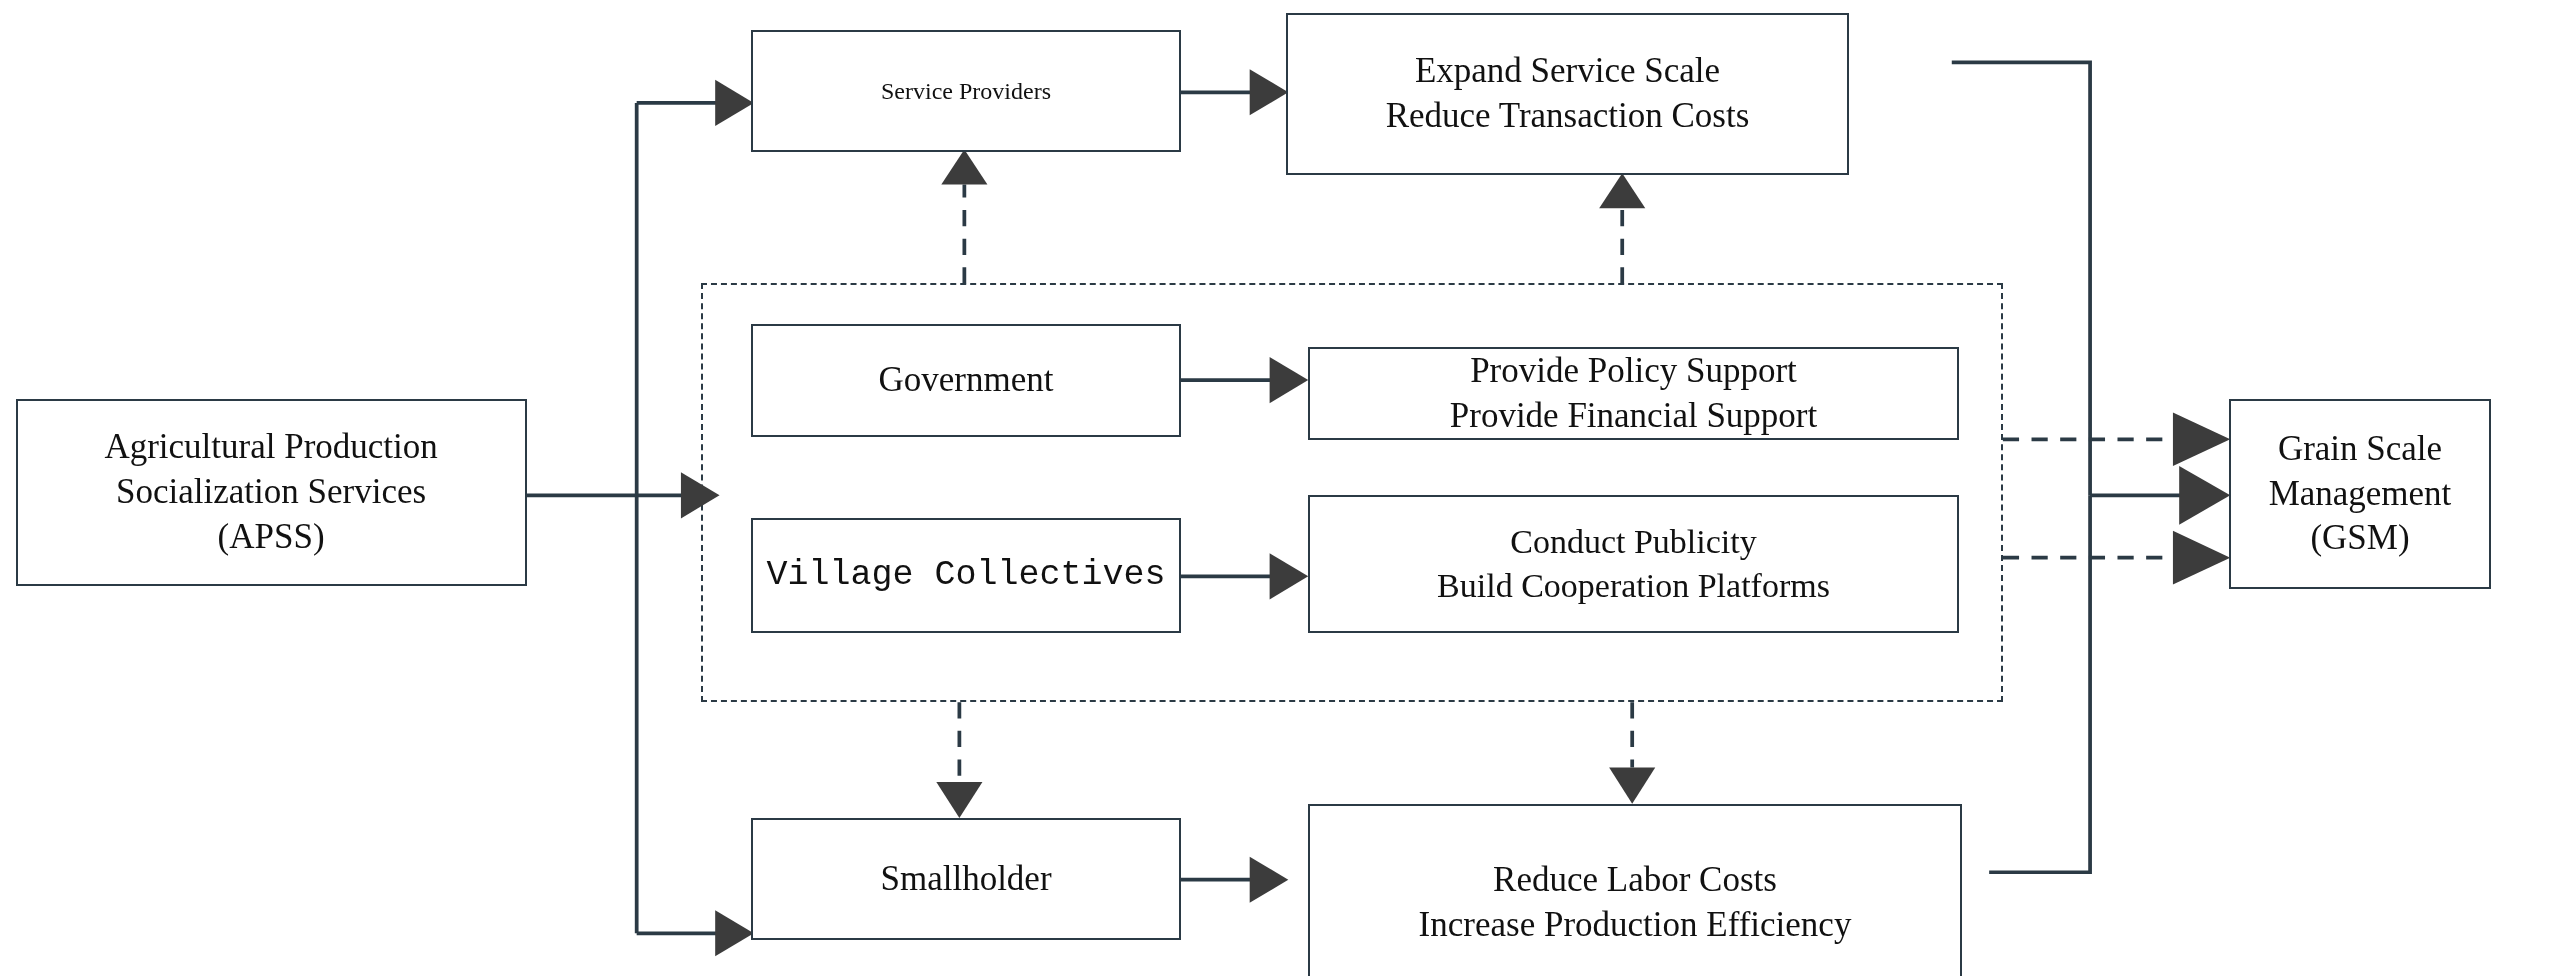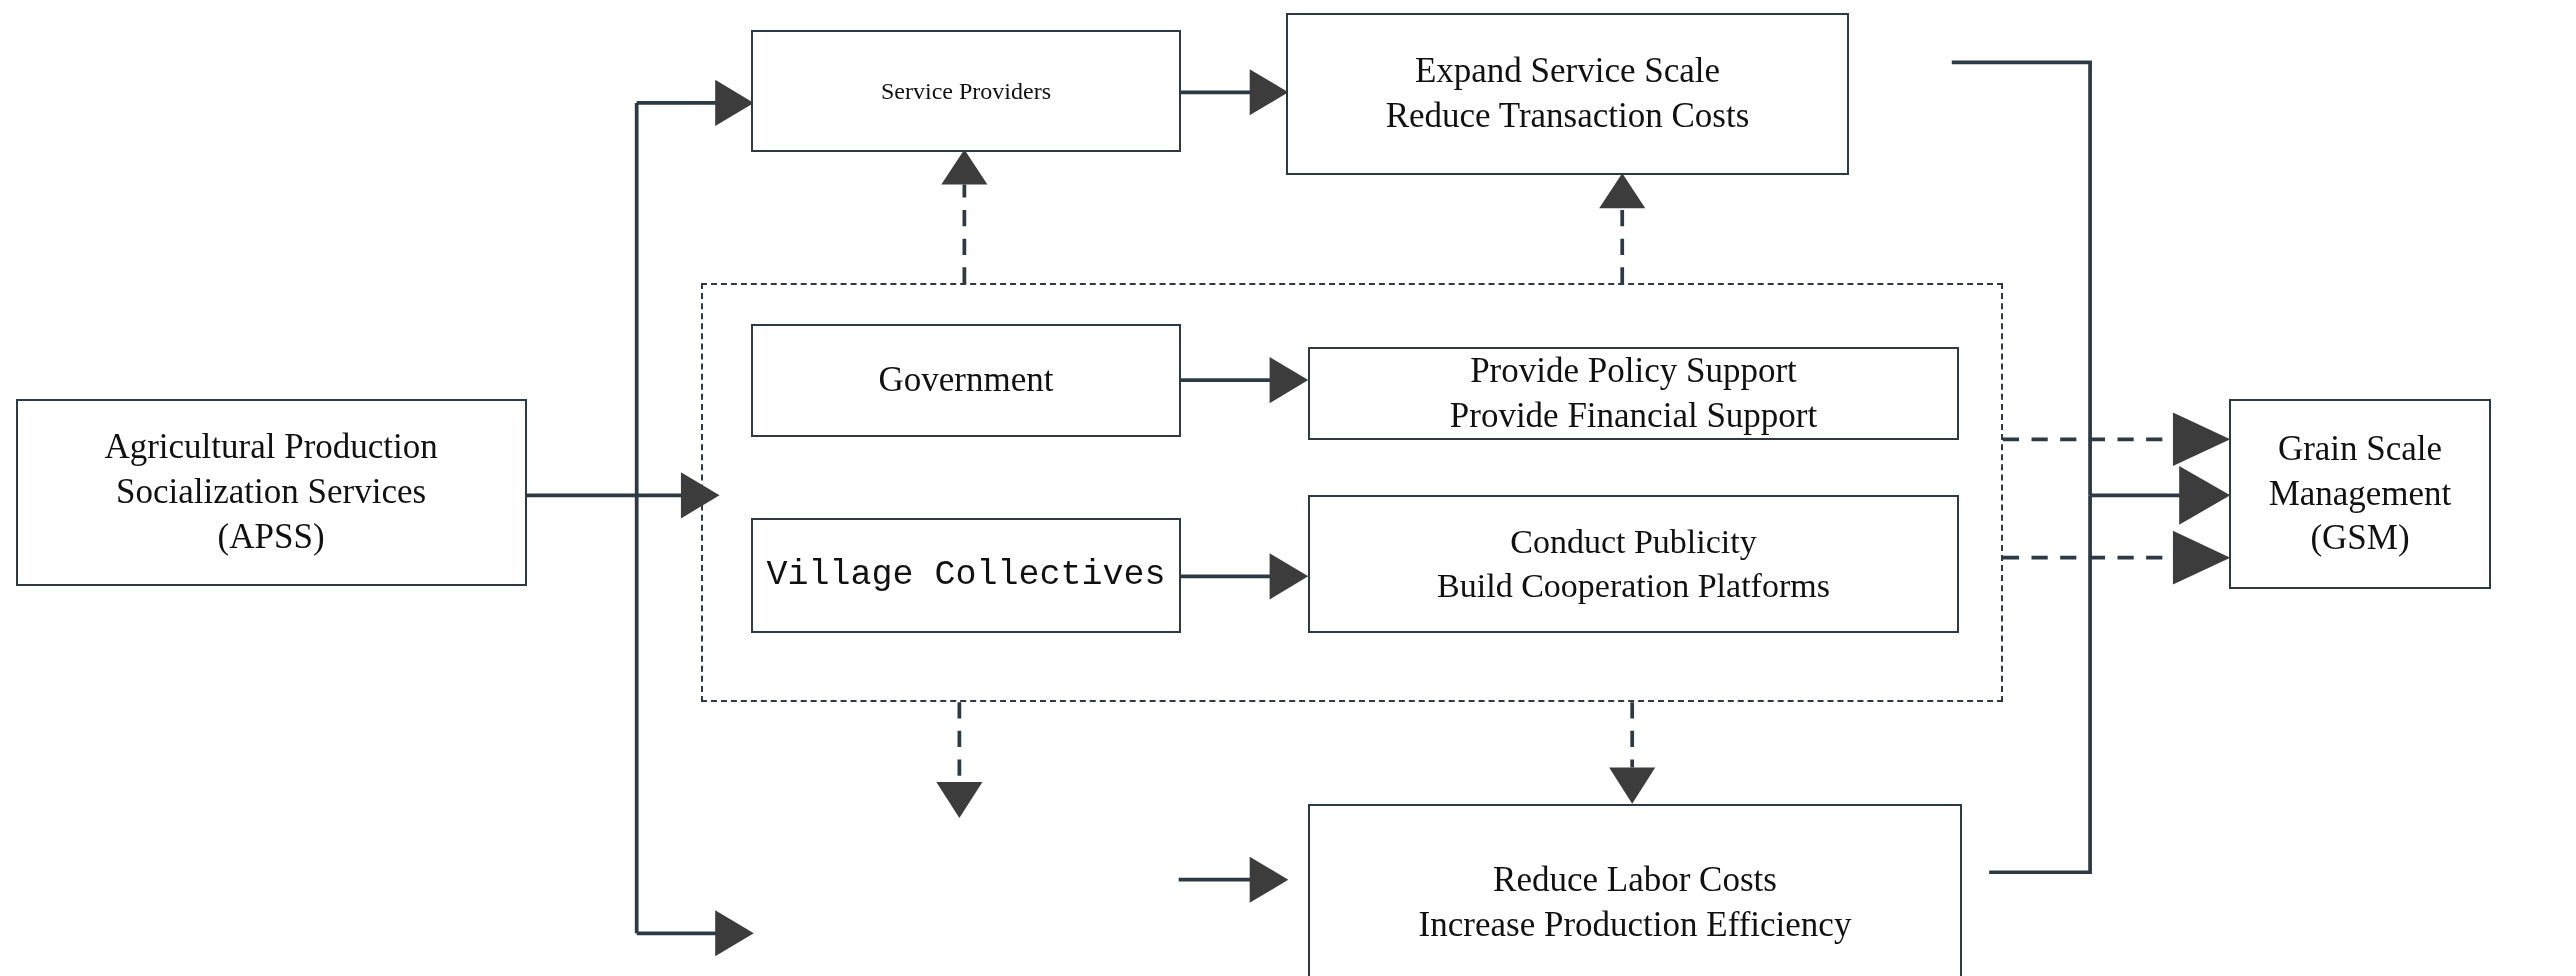--- a/index.html
+++ b/index.html
@@ -98,20 +98,23 @@
 
   <div class="node" style="left:751px;top:518px;width:430px;height:115px;font-size:35px;font-family:Liberation Mono, monospace;">
     <span class="ln">Village Collectives</span>
   </div>
 
   <div class="node" style="left:1308px;top:495px;width:651px;height:138px;font-size:34px;">
     <span class="ln">Conduct Publicity</span>
     <span class="ln">Build Cooperation Platforms</span>
   </div>
 
+  <div class="node" style="left:751px;top:818px;width:430px;height:122px;font-size:35px;">
+    <span class="ln">Smallholder</span>
+  </div>
 
   <div class="node" style="left:1308px;top:804px;width:654px;height:197px;font-size:35px;">
     <span class="ln">Reduce Labor Costs</span>
     <span class="ln">Increase Production Efficiency</span>
   </div>
 
   <div class="node" style="left:2229px;top:399px;width:262px;height:190px;font-size:35px;align-items:center;">
     <span class="ln">Grain Scale</span>
     <span class="ln">Management</span>
     <span class="ln">(GSM)</span>

